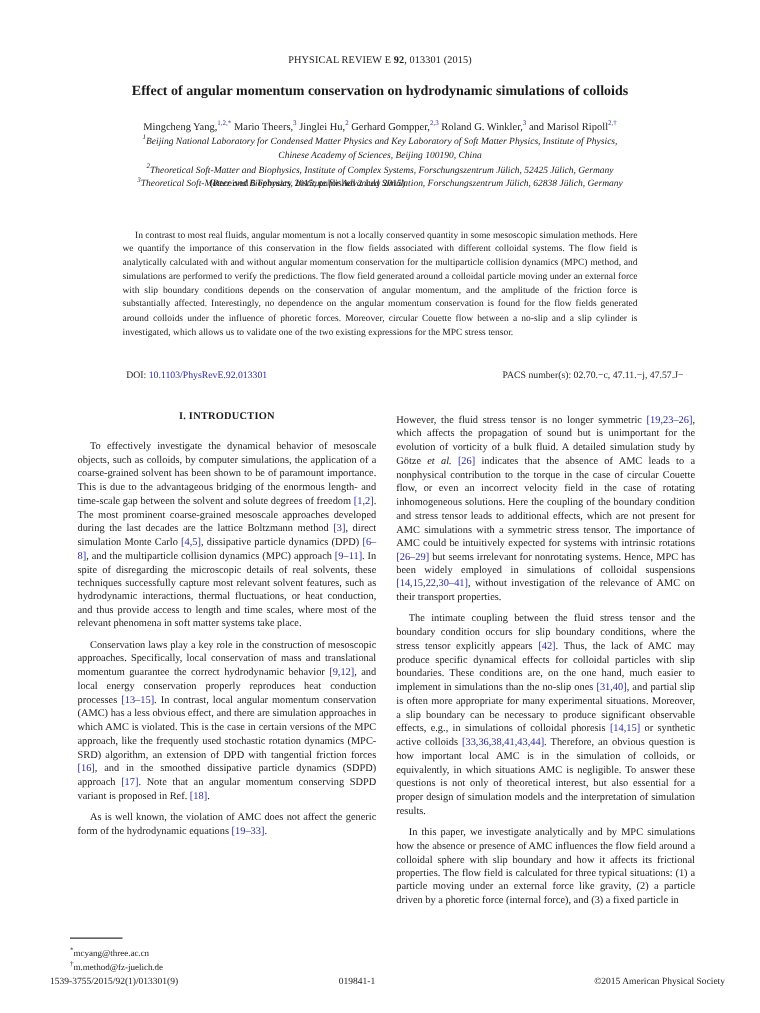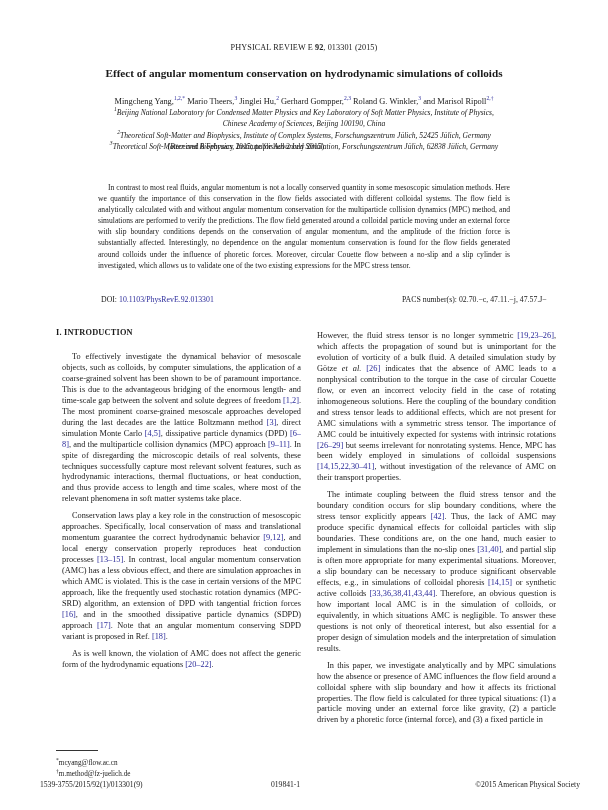--- a/index.html
+++ b/index.html
@@ -17,21 +17,21 @@
   .doi { top:295px; left:89px; font-size:7.8px;margin-left:12px; }
   .pacs { top:295px; left:354px; font-size:7.8px;margin-left:48px; }
   a.link, .ref { color:#2b2b9a; text-decoration:none; }
   sup { font-size:5.6px; line-height:0; }
   sup.blue { color:#2b2b9a; }
   .col { font-size:8.3px; line-height:10.95px; text-align:justify; hyphens:auto; }
   .col p { margin:6px; text-indent:10px; }
   .col p.noindent { text-indent:0; }
   .leftcol { top:346px; left:56px; width:251px; }
   .rightcol { top:325px; left:311px; width:251px; }
-  .section-head { top:328px; left:56px; width:251px; font-size:8.3px; font-weight:bold; letter-spacing:0.2px; }
+  .section-head { top:328px; left:56px; width:251px; text-align:center; font-size:8.3px; font-weight:bold; letter-spacing:0.2px; }
   .rule { top:750px; left:56px; width:42px; height:0; border-top:0.8px solid #333; }
   .footnotes { top:758px; left:56px; font-size:7.2px; line-height:10.5px; }
   .footer { top:780px; font-size:7.6px; }
 </style>
 </head>
 <body>
 
 <div class="abs center journal"><span>PHYSICAL REVIEW E </span><b>92</b><span>, 013301 (2015)</span></div>
 
 <div class="abs center title">Effect of angular momentum conservation on hydrodynamic simulations of colloids</div>
@@ -54,29 +54,29 @@
   </div>
 
 <div class="abs doi"><span>DOI: </span><a class="link">10.1103/PhysRevE.92.013301</a></div>
 <div class="abs pacs">PACS number(s): 02.70.−c, 47.11.−j, 47.57.J−</div>
 
 <div class="abs section-head">I. INTRODUCTION</div>
 
 <div class="abs col leftcol" id="leftcol">
     <p>To effectively investigate the dynamical behavior of mesoscale objects, such as colloids, by computer simulations, the application of a coarse-grained solvent has been shown to be of paramount importance. This is due to the advantageous bridging of the enormous length- and time-scale gap between the solvent and solute degrees of freedom <a class="ref">[1,2]</a>. The most prominent coarse-grained mesoscale approaches developed during the last decades are the lattice Boltzmann method <a class="ref">[3]</a>, direct simulation Monte Carlo <a class="ref">[4,5]</a>, dissipative particle dynamics (DPD) <a class="ref">[6–8]</a>, and the multiparticle collision dynamics (MPC) approach <a class="ref">[9–11]</a>. In spite of disregarding the microscopic details of real solvents, these techniques successfully capture most relevant solvent features, such as hydrodynamic interactions, thermal fluctuations, or heat conduction, and thus provide access to length and time scales, where most of the relevant phenomena in soft matter systems take place.</p>
     <p>Conservation laws play a key role in the construction of mesoscopic approaches. Specifically, local conservation of mass and translational momentum guarantee the correct hydrodynamic behavior <a class="ref">[9,12]</a>, and local energy conservation properly reproduces heat conduction processes <a class="ref">[13–15]</a>. In contrast, local angular momentum conservation (AMC) has a less obvious effect, and there are simulation approaches in which AMC is violated. This is the case in certain versions of the MPC approach, like the frequently used stochastic rotation dynamics (MPC-SRD) algorithm, an extension of DPD with tangential friction forces <a class="ref">[16]</a>, and in the smoothed dissipative particle dynamics (SDPD) approach <a class="ref">[17]</a>. Note that an angular momentum conserving SDPD variant is proposed in Ref. <a class="ref">[18]</a>.</p>
-    <p>As is well known, the violation of AMC does not affect the generic form of the hydrodynamic equations <a class="ref">[20–22]</a>.</p>
+    <p>As is well known, the violation of AMC does not affect the generic form of the hydrodynamic equations <a class="ref">[19–33]</a>.</p>
   </div>
 <div class="abs col rightcol" id="rightcol">
     <p class="noindent">However, the fluid stress tensor is no longer symmetric <a class="ref">[19,23–26]</a>, which affects the propagation of sound but is unimportant for the evolution of vorticity of a bulk fluid. A detailed simulation study by Götze <i>et al.</i> <a class="ref">[26]</a> indicates that the absence of AMC leads to a nonphysical contribution to the torque in the case of circular Couette flow, or even an incorrect velocity field in the case of rotating inhomogeneous solutions. Here the coupling of the boundary condition and stress tensor leads to additional effects, which are not present for AMC simulations with a symmetric stress tensor. The importance of AMC could be intuitively expected for systems with intrinsic rotations <a class="ref">[26–29]</a> but seems irrelevant for nonrotating systems. Hence, MPC has been widely employed in simulations of colloidal suspensions <a class="ref">[14,15,22,30–41]</a>, without investigation of the relevance of AMC on their transport properties.</p>
     <p>The intimate coupling between the fluid stress tensor and the boundary condition occurs for slip boundary conditions, where the stress tensor explicitly appears <a class="ref">[42]</a>. Thus, the lack of AMC may produce specific dynamical effects for colloidal particles with slip boundaries. These conditions are, on the one hand, much easier to implement in simulations than the no-slip ones <a class="ref">[31,40]</a>, and partial slip is often more appropriate for many experimental situations. Moreover, a slip boundary can be necessary to produce significant observable effects, e.g., in simulations of colloidal phoresis <a class="ref">[14,15]</a> or synthetic active colloids <a class="ref">[33,36,38,41,43,44]</a>. Therefore, an obvious question is how important local AMC is in the simulation of colloids, or equivalently, in which situations AMC is negligible. To answer these questions is not only of theoretical interest, but also essential for a proper design of simulation models and the interpretation of simulation results.</p>
     <p>In this paper, we investigate analytically and by MPC simulations how the absence or presence of AMC influences the flow field around a colloidal sphere with slip boundary and how it affects its frictional properties. The flow field is calculated for three typical situations: (1) a particle moving under an external force like gravity, (2) a particle driven by a phoretic force (internal force), and (3) a fixed particle in</p>
   </div>
 
 <div class="abs rule"></div>
 <div class="abs footnotes">
-  <div><sup>*</sup><span>mcyang@flow.ac.cn</span></div>
+  <div><sup>*</sup><span>mcyang@three.ac.cn</span></div>
   <div><sup>†</sup><span>m.method@fz-juelich.de</span></div>
 </div>
 
 <div class="abs footer" style="left:40px;">1539-3755/2015/92(1)/013301(9)</div>
 <div class="abs footer" style="left:271px;">019841-1</div>
 <div class="abs footer" style="right:28px;">©2015 American Physical Society</div>
 
 </body></html>

